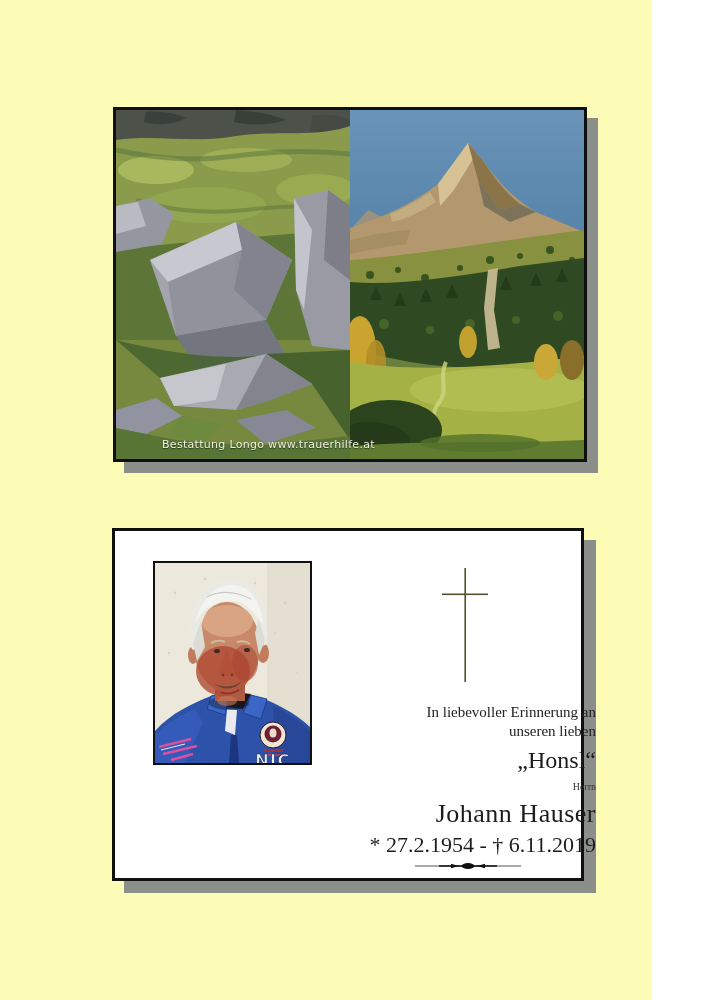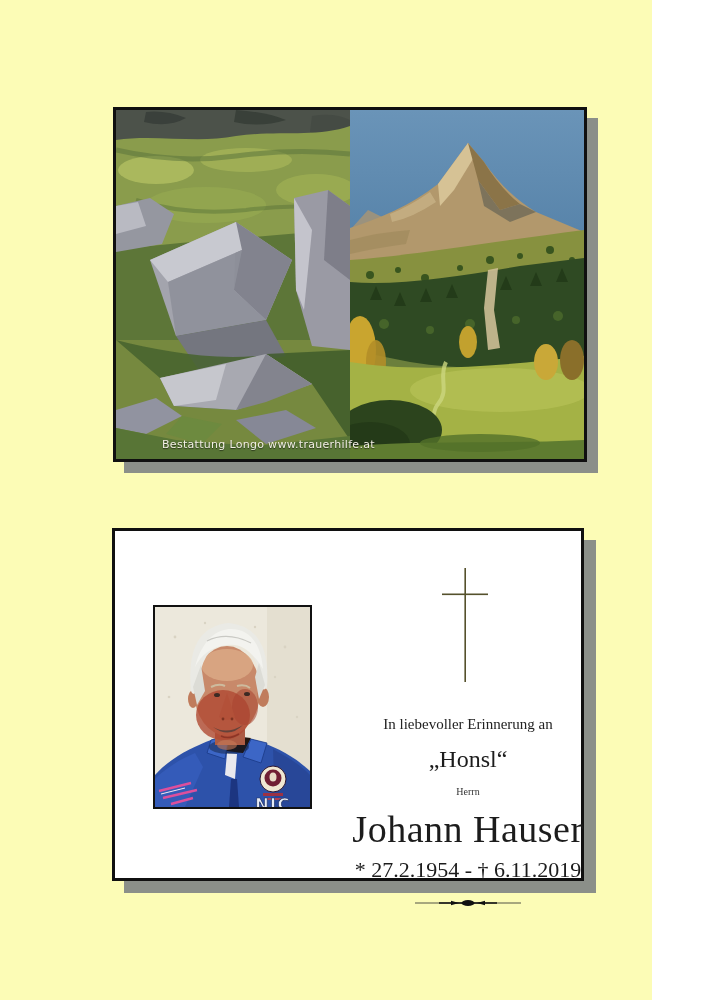--- a/index.html
+++ b/index.html
@@ -20,31 +20,31 @@
     font-family:"DejaVu Sans",sans-serif;font-size:11px;color:#f2efe4;
     text-shadow:0 1px 1px rgba(0,0,0,.55);letter-spacing:.3px;white-space:nowrap;
   }
   
   .memorial{
     position:absolute;left:112px;top:528px;width:466px;height:347px;
     background:#ffffff;border:3px solid #101010;box-shadow:12px 12px 0 0 #8B8F89;
   }
   .portrait{
     position:absolute;left:38px;top:30px;width:155px;height:200px;
-    border:2px solid #111;overflow:hidden;background:#ec4899;margin-top:44px;
+    border:2px solid #111;overflow:hidden;background:#ec4899;
   }
   .cross{position:absolute;left:326px;top:35px;}
   .right-block{
     position:absolute;left:225px;top:172px;width:256px;text-align:center;
   }
-  .right-block p{margin:12px;}
+  .right-block p{margin:0;text-align:right;}
   .intro{font-size:15px;line-height:19px;color:#222;}
   .nickname{font-size:24px;line-height:26px;margin-top:6px !important;}
   .salutation{font-size:10px;line-height:15px;margin-top:6px !important;color:#333;}
-  .deceased{font-size:38px;line-height:36px;margin-top:2px !important;letter-spacing:.5px;}
+  .deceased{font-size:26px;line-height:36px;margin-top:2px !important;letter-spacing:.5px;}
   .dates{font-size:22px;line-height:22px;margin-top:2px !important;font-weight:normal;}
   .divider{margin-top:4px;}
   .poem{
     position:absolute;left:6px;top:254px;width:230px;text-align:center;
     font-size:13px;line-height:15.5px;font-weight:bold;color:#242424;
   }
   .poem-author{font-weight:normal;color:#8b8b8b;font-size:12px;margin-top:4px;}
 </style>
 </head>
 <body>
@@ -214,20 +214,21 @@
       </svg>
     </div>
 
     <svg class="cross" width="48" height="118" viewBox="0 0 48 118">
       <rect x="23.4" y="2" width="1.6" height="114" fill="#55512C"></rect>
       <rect x="1" y="27.5" width="46" height="1.6" fill="#55512C"></rect>
     </svg>
 
     <div class="right-block">
       <p class="intro">In liebevoller Erinnerung an</p>
+      <p class="intro">unseren lieben</p>
       <p class="nickname">„Honsl“</p>
       <p class="salutation">Herrn</p>
       <p class="deceased">Johann Hauser</p>
       <p class="dates">* 27.2.1954 - † 6.11.2019</p>
       <svg class="divider" width="110" height="12" viewBox="0 0 110 12">
         <path d="M2 6 H108" stroke="#2a2a2a" stroke-width="0.8"></path>
         <path d="M26 6 H84" stroke="#111" stroke-width="1.6"></path>
         <ellipse cx="55" cy="6" rx="6.5" ry="3" fill="#111"></ellipse>
         <path d="M46 6 L38 3.8 L38 8.2 Z" fill="#111"></path>
         <path d="M64 6 L72 3.8 L72 8.2 Z" fill="#111"></path>

